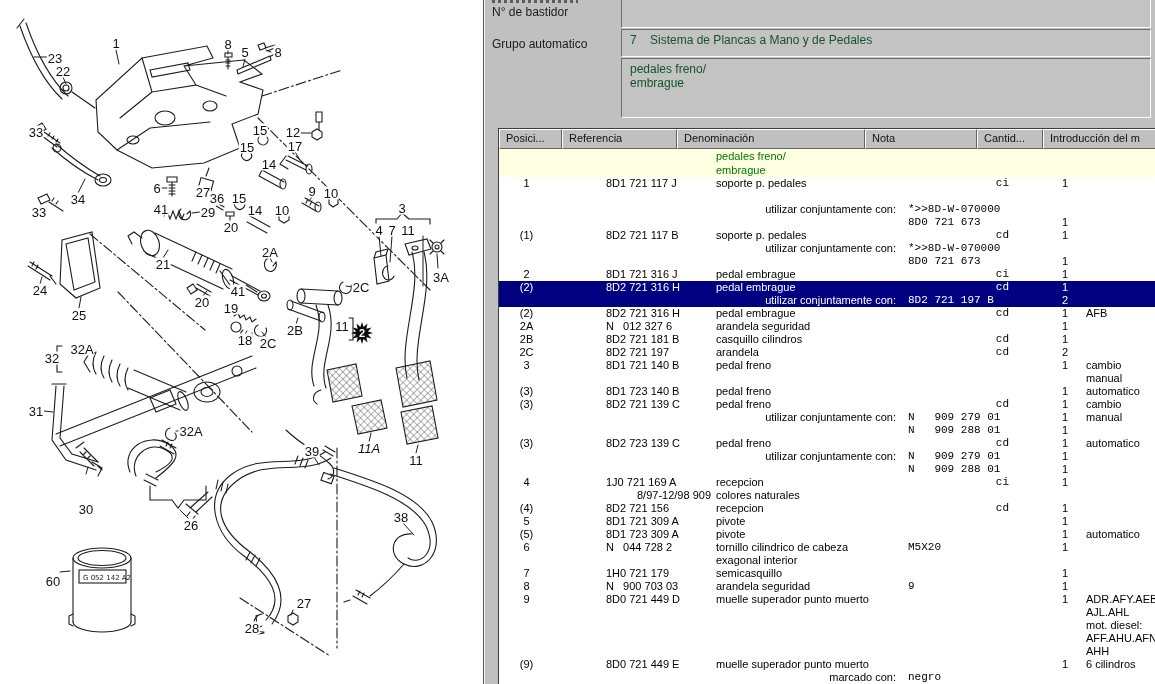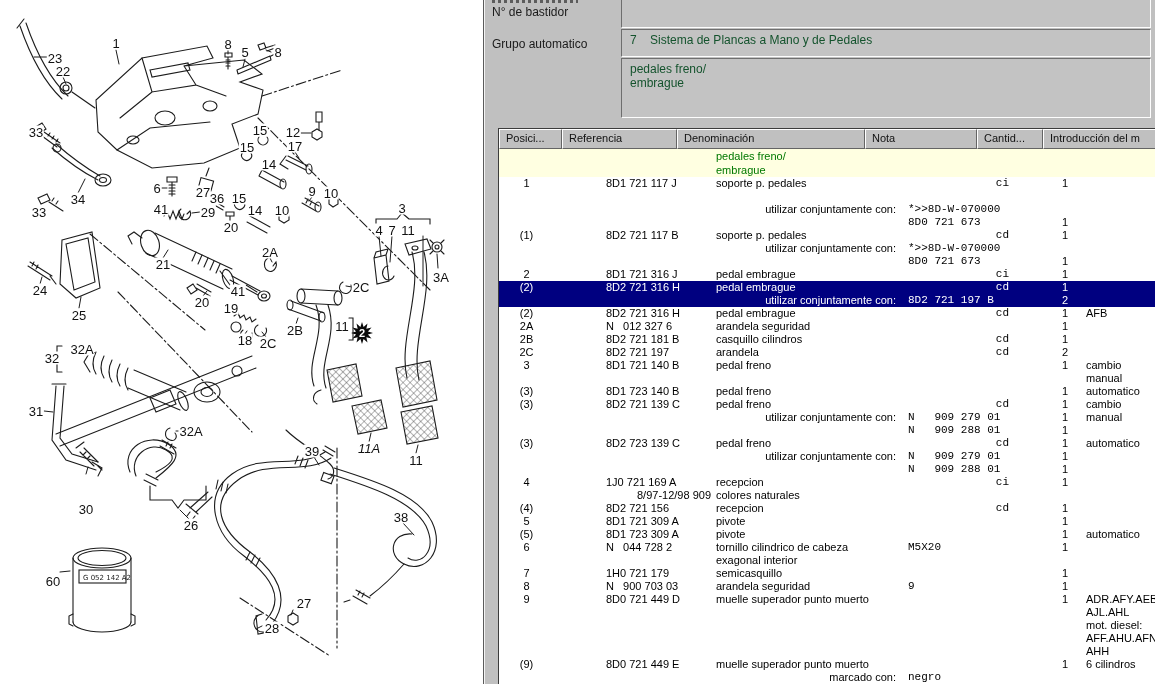--- a/index.html
+++ b/index.html
@@ -336,21 +336,21 @@
       <span class="dlabel" style="left: 36px; top: 411px;">31</span>
       <span class="dlabel" style="left: 191px; top: 431px;">32A</span>
       <span class="dlabel" style="left: 312px; top: 451px;">39</span>
       <span class="dlabel" style="left: 369px; top: 448px; font-style: italic;">11A</span>
       <span class="dlabel" style="left: 416px; top: 460px;">11</span>
       <span class="dlabel" style="left: 86px; top: 480px; margin-top: 29px;">30</span>
       <span class="dlabel" style="left: 191px; top: 525px;">26</span>
       <span class="dlabel" style="left: 53px; top: 574px; margin-top: 7px;">60</span>
       <span class="dlabel" style="left: 401px; top: 517px;">38</span>
       <span class="dlabel" style="left: 304px; top: 603px;">27</span>
-      <span class="dlabel" style="left: 252px; top: 628px; margin-left: 20px;">28</span>
+      <span class="dlabel" style="left: 252px; top: 628px;">28</span>
     </div>
   <div class="star-marker">2</div>
 </div>
 
 <div class="right-pane">
 
   <div class="clip-frag"></div>
 
   <span class="form-label" style="left:8px;top:5px;">N° de bastidor</span>
   <div class="sunken" style="left:137px;top:-8px;width:528px;height:34px;">

